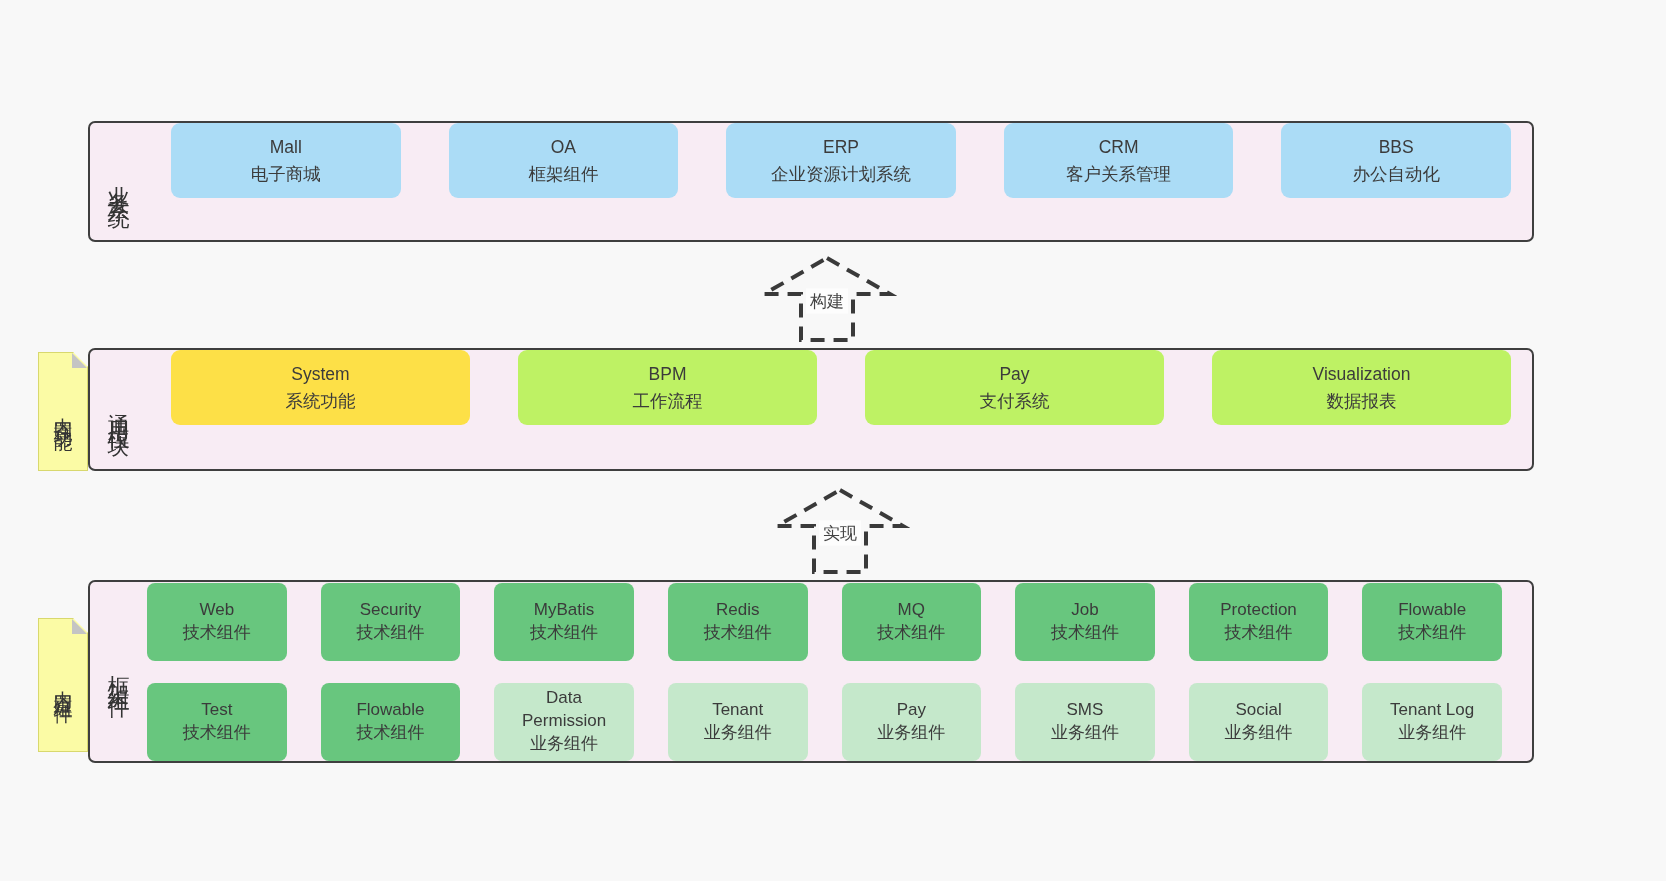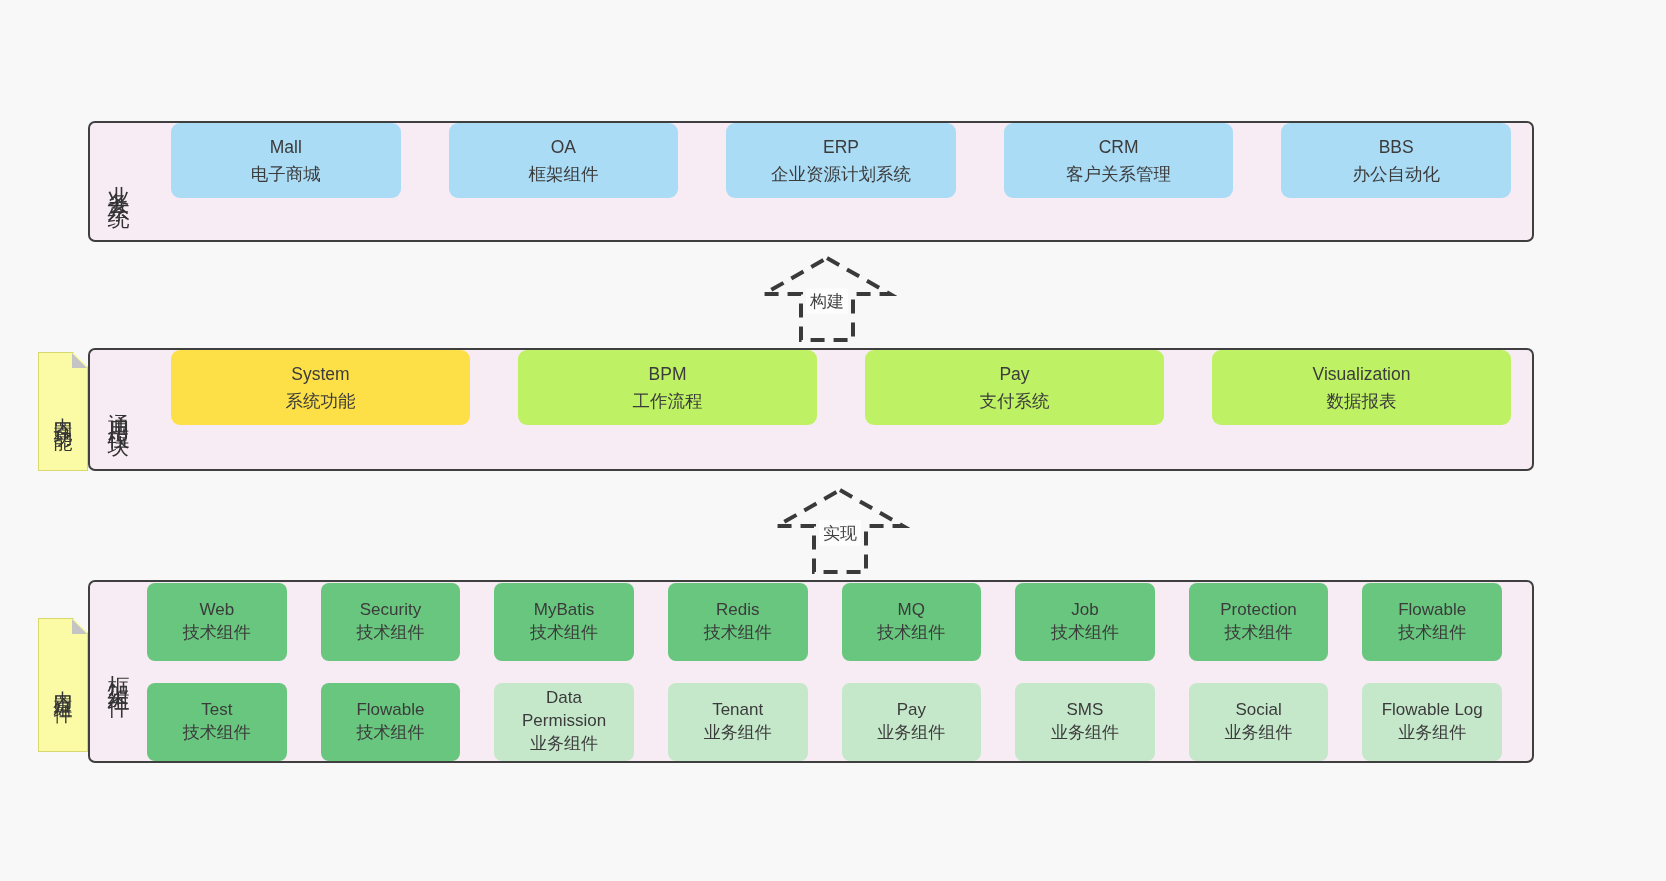--- a/index.html
+++ b/index.html
@@ -199,20 +199,20 @@
         </div>
         <div class="box box--green-light">
           <div>SMS</div>
           <div>业务组件</div>
         </div>
         <div class="box box--green-light">
           <div>Social</div>
           <div>业务组件</div>
         </div>
         <div class="box box--green-light">
-          <div>Flowable Log</div>
+          <div>Tenant Log</div>
           <div>业务组件</div>
         </div>
       </div>
     </div>
   </div>
 
 </div>
 
 </body></html>

